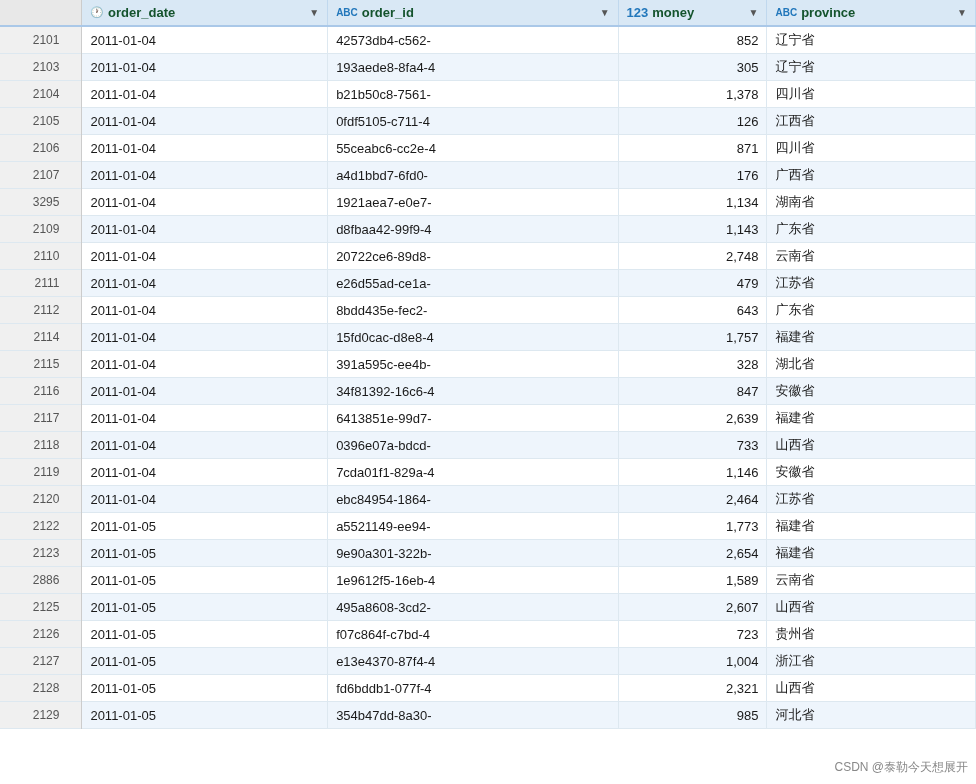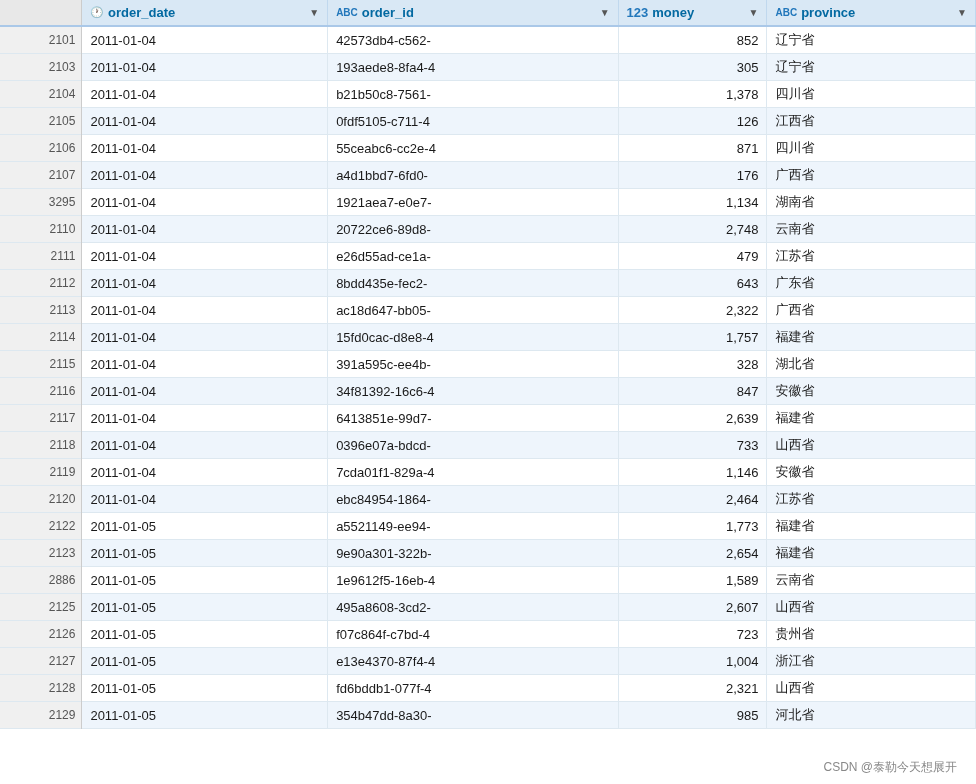--- a/index.html
+++ b/index.html
@@ -43,34 +43,34 @@
       display: flex;
       align-items: center;
       gap: 4px;
     }
     thead th .col-icon {
       color: #2277bb;
       font-size: 11px;
     }
     thead th .col-label {
       flex: 1;
-      color: #0369a1;
+      color: #14532d;
     }
     thead th .sort-icon {
       color: #555;
       font-size: 10px;
     }
     .col-row-num {
       width: 55px;
       background: #e8e8e8;
       border-right: 1px solid #ccc;
       color: #555;
       font-weight: normal;
       text-align: right;
-      padding: 5px 6px;
+      padding: 5px 22px;
     }
     .col-order-date { width: 165px; }
     .col-order-id { width: 195px; }
     .col-money { width: 100px; }
     .col-province { width: 140px; }
 
     tbody tr {
       border-bottom: 1px solid #dde8f0;
     }
     tbody tr:nth-child(even) {
@@ -93,21 +93,21 @@
       text-align: right;
       border-right: 1px solid #ccc;
       font-size: 12px;
     }
     tbody td.money-col {
       text-align: right;
     }
     .watermark {
       position: absolute;
       bottom: 8px;
-      right: 19px;
+      right: 8px;
       color: #888;
       font-size: 12px;
       pointer-events: none;
     }
   </style>
 </head>
 <body>
 
 <div class="table-container">
   <table>
@@ -188,46 +188,46 @@
           <td>广西省</td>
         </tr>
         <tr>
           <td class="row-num col-row-num">3295</td>
           <td>2011-01-04</td>
           <td>1921aea7-e0e7-</td>
           <td class="money-col">1,134</td>
           <td>湖南省</td>
         </tr>
         <tr>
+          <td class="row-num col-row-num">2109</td>
+          <td>2011-01-04</td>
+          <td>d8fbaa42-99f9-4</td>
+          <td class="money-col">1,143</td>
+          <td>广东省</td>
+        </tr>
+        <tr>
           <td class="row-num col-row-num">2110</td>
           <td>2011-01-04</td>
           <td>20722ce6-89d8-</td>
           <td class="money-col">2,748</td>
           <td>云南省</td>
         </tr>
         <tr>
           <td class="row-num col-row-num">2111</td>
           <td>2011-01-04</td>
           <td>e26d55ad-ce1a-</td>
           <td class="money-col">479</td>
           <td>江苏省</td>
         </tr>
         <tr>
           <td class="row-num col-row-num">2112</td>
           <td>2011-01-04</td>
           <td>8bdd435e-fec2-</td>
           <td class="money-col">643</td>
           <td>广东省</td>
-        </tr>
-        <tr>
-          <td class="row-num col-row-num">2113</td>
-          <td>2011-01-04</td>
-          <td>ac18d647-bb05-</td>
-          <td class="money-col">2,322</td>
-          <td>广西省</td>
         </tr>
         <tr>
           <td class="row-num col-row-num">2114</td>
           <td>2011-01-04</td>
           <td>15fd0cac-d8e8-4</td>
           <td class="money-col">1,757</td>
           <td>福建省</td>
         </tr>
         <tr>
           <td class="row-num col-row-num">2115</td>

